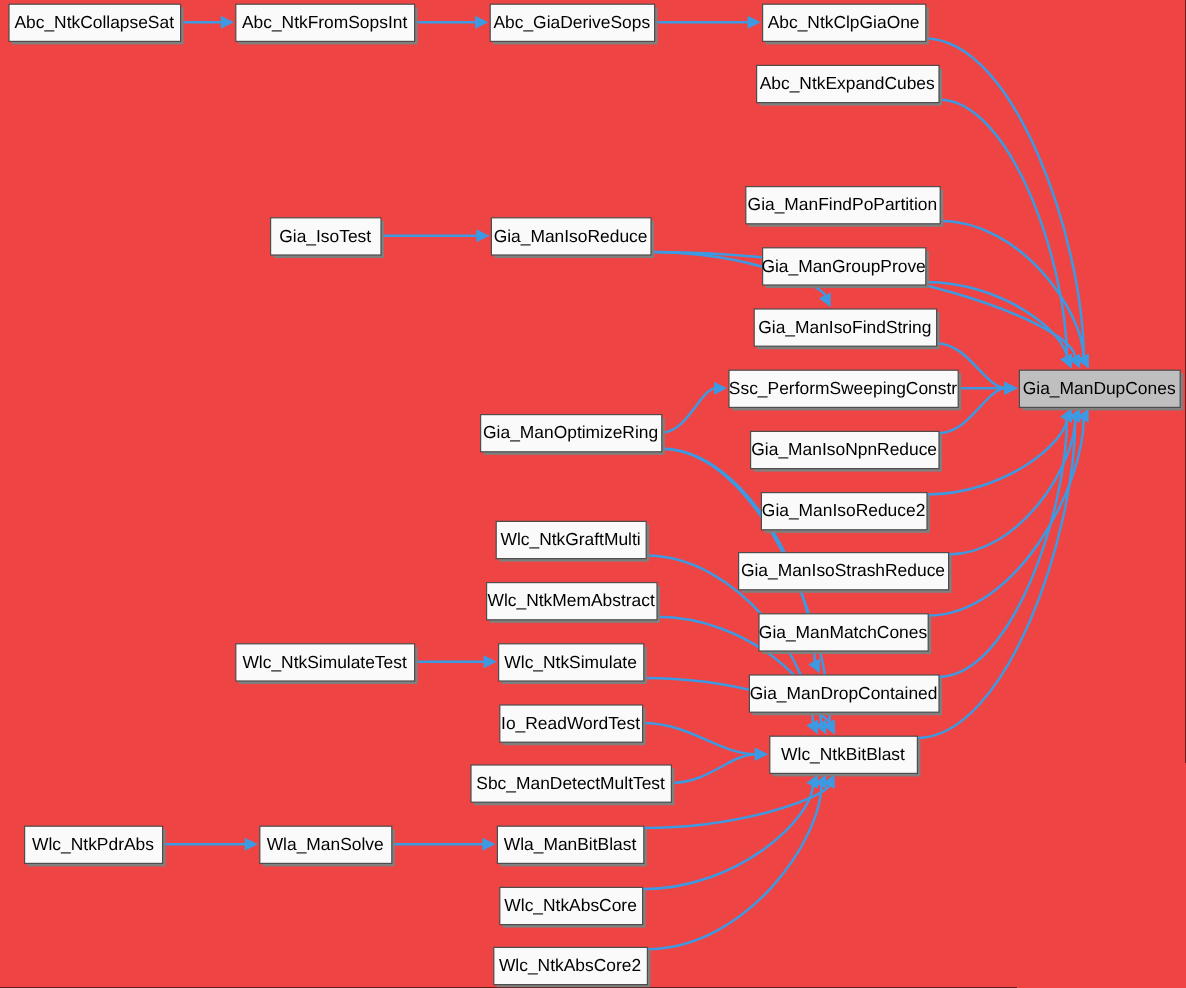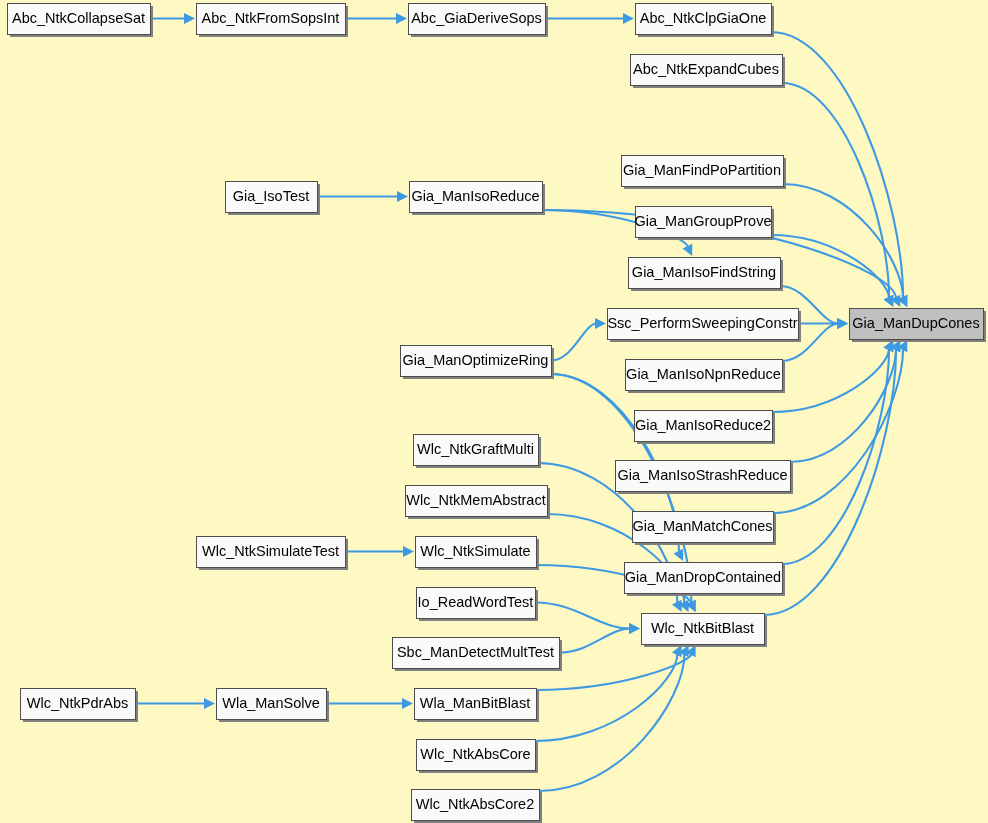--- a/index.html
+++ b/index.html
@@ -4,21 +4,21 @@
 <style>
   html, body {
     margin: 0;
     padding: 0;
     background: #000000;
   }
   #graph-root {
     position: relative;
     width: 988px;
     height: 823px;
-    background: #fef9c3;
+    background: #ef4444;
     overflow: hidden;
     font-family: "Liberation Sans", sans-serif;
   }
   svg#graph-canvas {
     position: absolute;
     left: 0; top: 0;
     width: 988px;
     height: 823px;
     display: block;
   }

